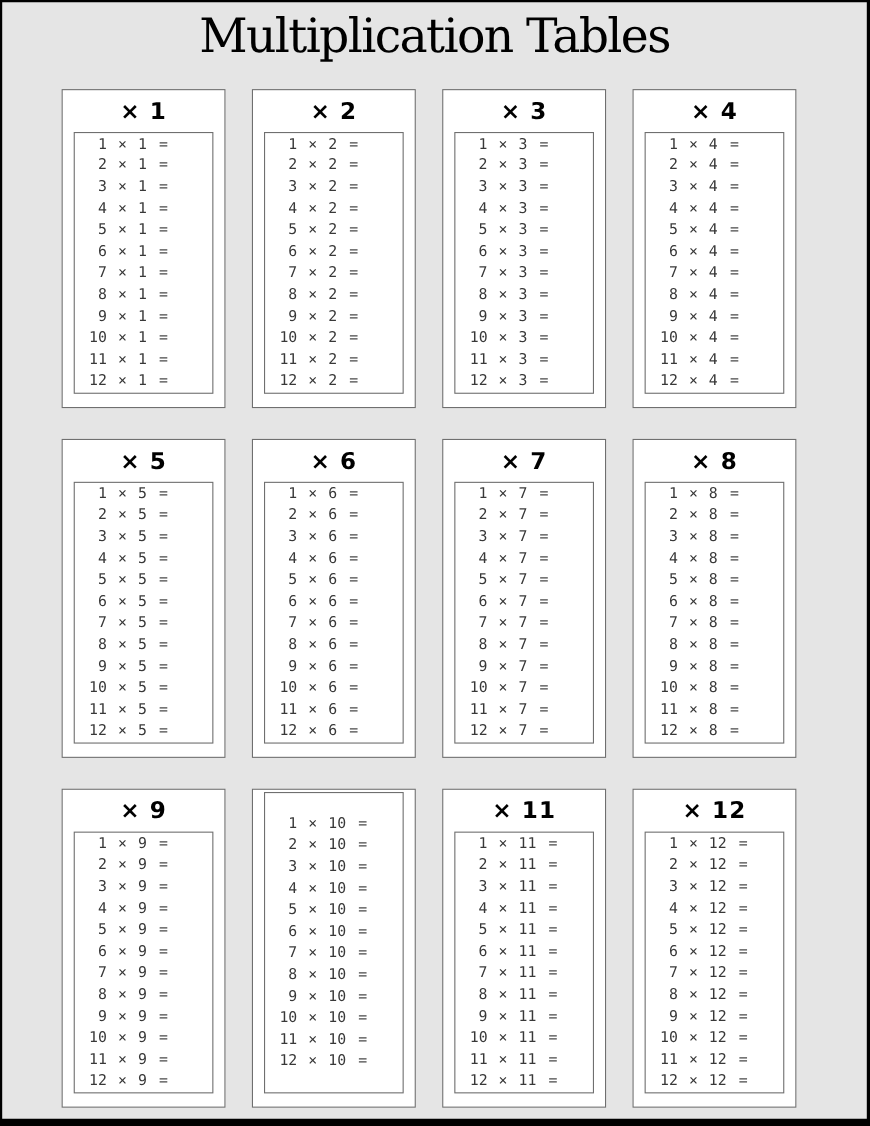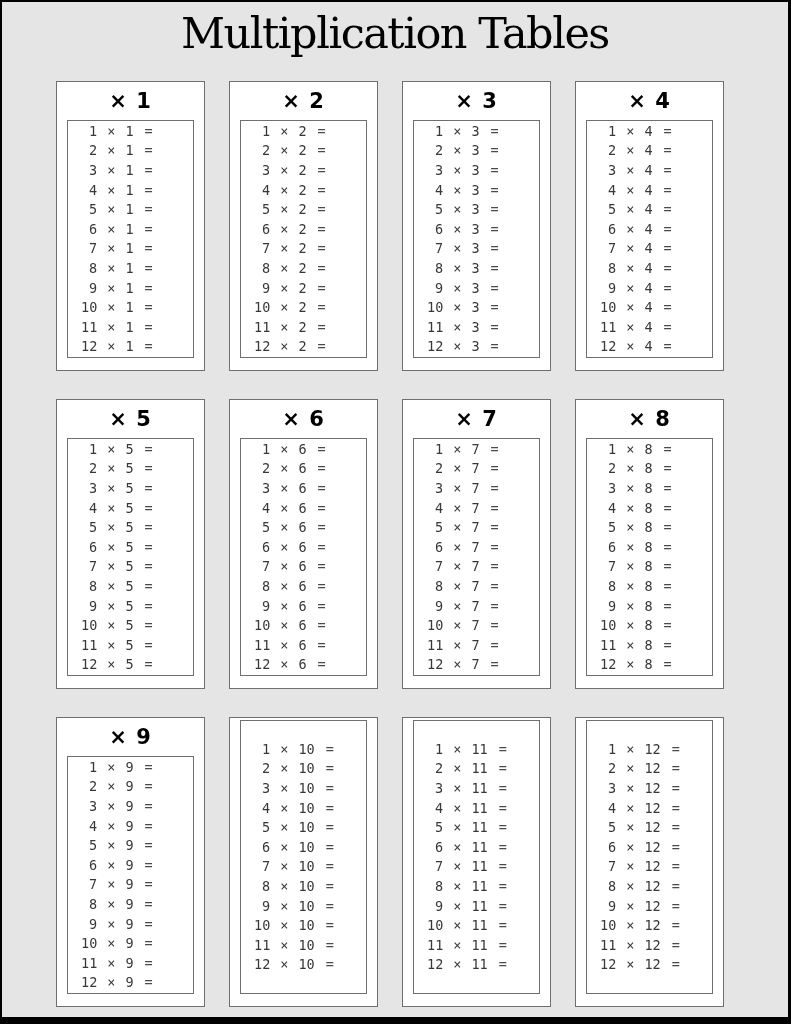--- a/index.html
+++ b/index.html
@@ -258,37 +258,39 @@
           <div class="row"><span class="a">7</span><span class="x">×</span><span class="b">10</span><span class="eq">=</span></div>
           <div class="row"><span class="a">8</span><span class="x">×</span><span class="b">10</span><span class="eq">=</span></div>
           <div class="row"><span class="a">9</span><span class="x">×</span><span class="b">10</span><span class="eq">=</span></div>
           <div class="row"><span class="a">10</span><span class="x">×</span><span class="b">10</span><span class="eq">=</span></div>
           <div class="row"><span class="a">11</span><span class="x">×</span><span class="b">10</span><span class="eq">=</span></div>
           <div class="row"><span class="a">12</span><span class="x">×</span><span class="b">10</span><span class="eq">=</span></div>
         </div>
   </div>
 
   <div class="card">
+    <div class="card-header">× 11</div>
     <div class="inner">
           <div class="row"><span class="a">1</span><span class="x">×</span><span class="b">11</span><span class="eq">=</span></div>
           <div class="row"><span class="a">2</span><span class="x">×</span><span class="b">11</span><span class="eq">=</span></div>
           <div class="row"><span class="a">3</span><span class="x">×</span><span class="b">11</span><span class="eq">=</span></div>
           <div class="row"><span class="a">4</span><span class="x">×</span><span class="b">11</span><span class="eq">=</span></div>
           <div class="row"><span class="a">5</span><span class="x">×</span><span class="b">11</span><span class="eq">=</span></div>
           <div class="row"><span class="a">6</span><span class="x">×</span><span class="b">11</span><span class="eq">=</span></div>
           <div class="row"><span class="a">7</span><span class="x">×</span><span class="b">11</span><span class="eq">=</span></div>
           <div class="row"><span class="a">8</span><span class="x">×</span><span class="b">11</span><span class="eq">=</span></div>
           <div class="row"><span class="a">9</span><span class="x">×</span><span class="b">11</span><span class="eq">=</span></div>
           <div class="row"><span class="a">10</span><span class="x">×</span><span class="b">11</span><span class="eq">=</span></div>
           <div class="row"><span class="a">11</span><span class="x">×</span><span class="b">11</span><span class="eq">=</span></div>
           <div class="row"><span class="a">12</span><span class="x">×</span><span class="b">11</span><span class="eq">=</span></div>
         </div>
   </div>
 
   <div class="card">
+    <div class="card-header">× 12</div>
     <div class="inner">
           <div class="row"><span class="a">1</span><span class="x">×</span><span class="b">12</span><span class="eq">=</span></div>
           <div class="row"><span class="a">2</span><span class="x">×</span><span class="b">12</span><span class="eq">=</span></div>
           <div class="row"><span class="a">3</span><span class="x">×</span><span class="b">12</span><span class="eq">=</span></div>
           <div class="row"><span class="a">4</span><span class="x">×</span><span class="b">12</span><span class="eq">=</span></div>
           <div class="row"><span class="a">5</span><span class="x">×</span><span class="b">12</span><span class="eq">=</span></div>
           <div class="row"><span class="a">6</span><span class="x">×</span><span class="b">12</span><span class="eq">=</span></div>
           <div class="row"><span class="a">7</span><span class="x">×</span><span class="b">12</span><span class="eq">=</span></div>
           <div class="row"><span class="a">8</span><span class="x">×</span><span class="b">12</span><span class="eq">=</span></div>
           <div class="row"><span class="a">9</span><span class="x">×</span><span class="b">12</span><span class="eq">=</span></div>

